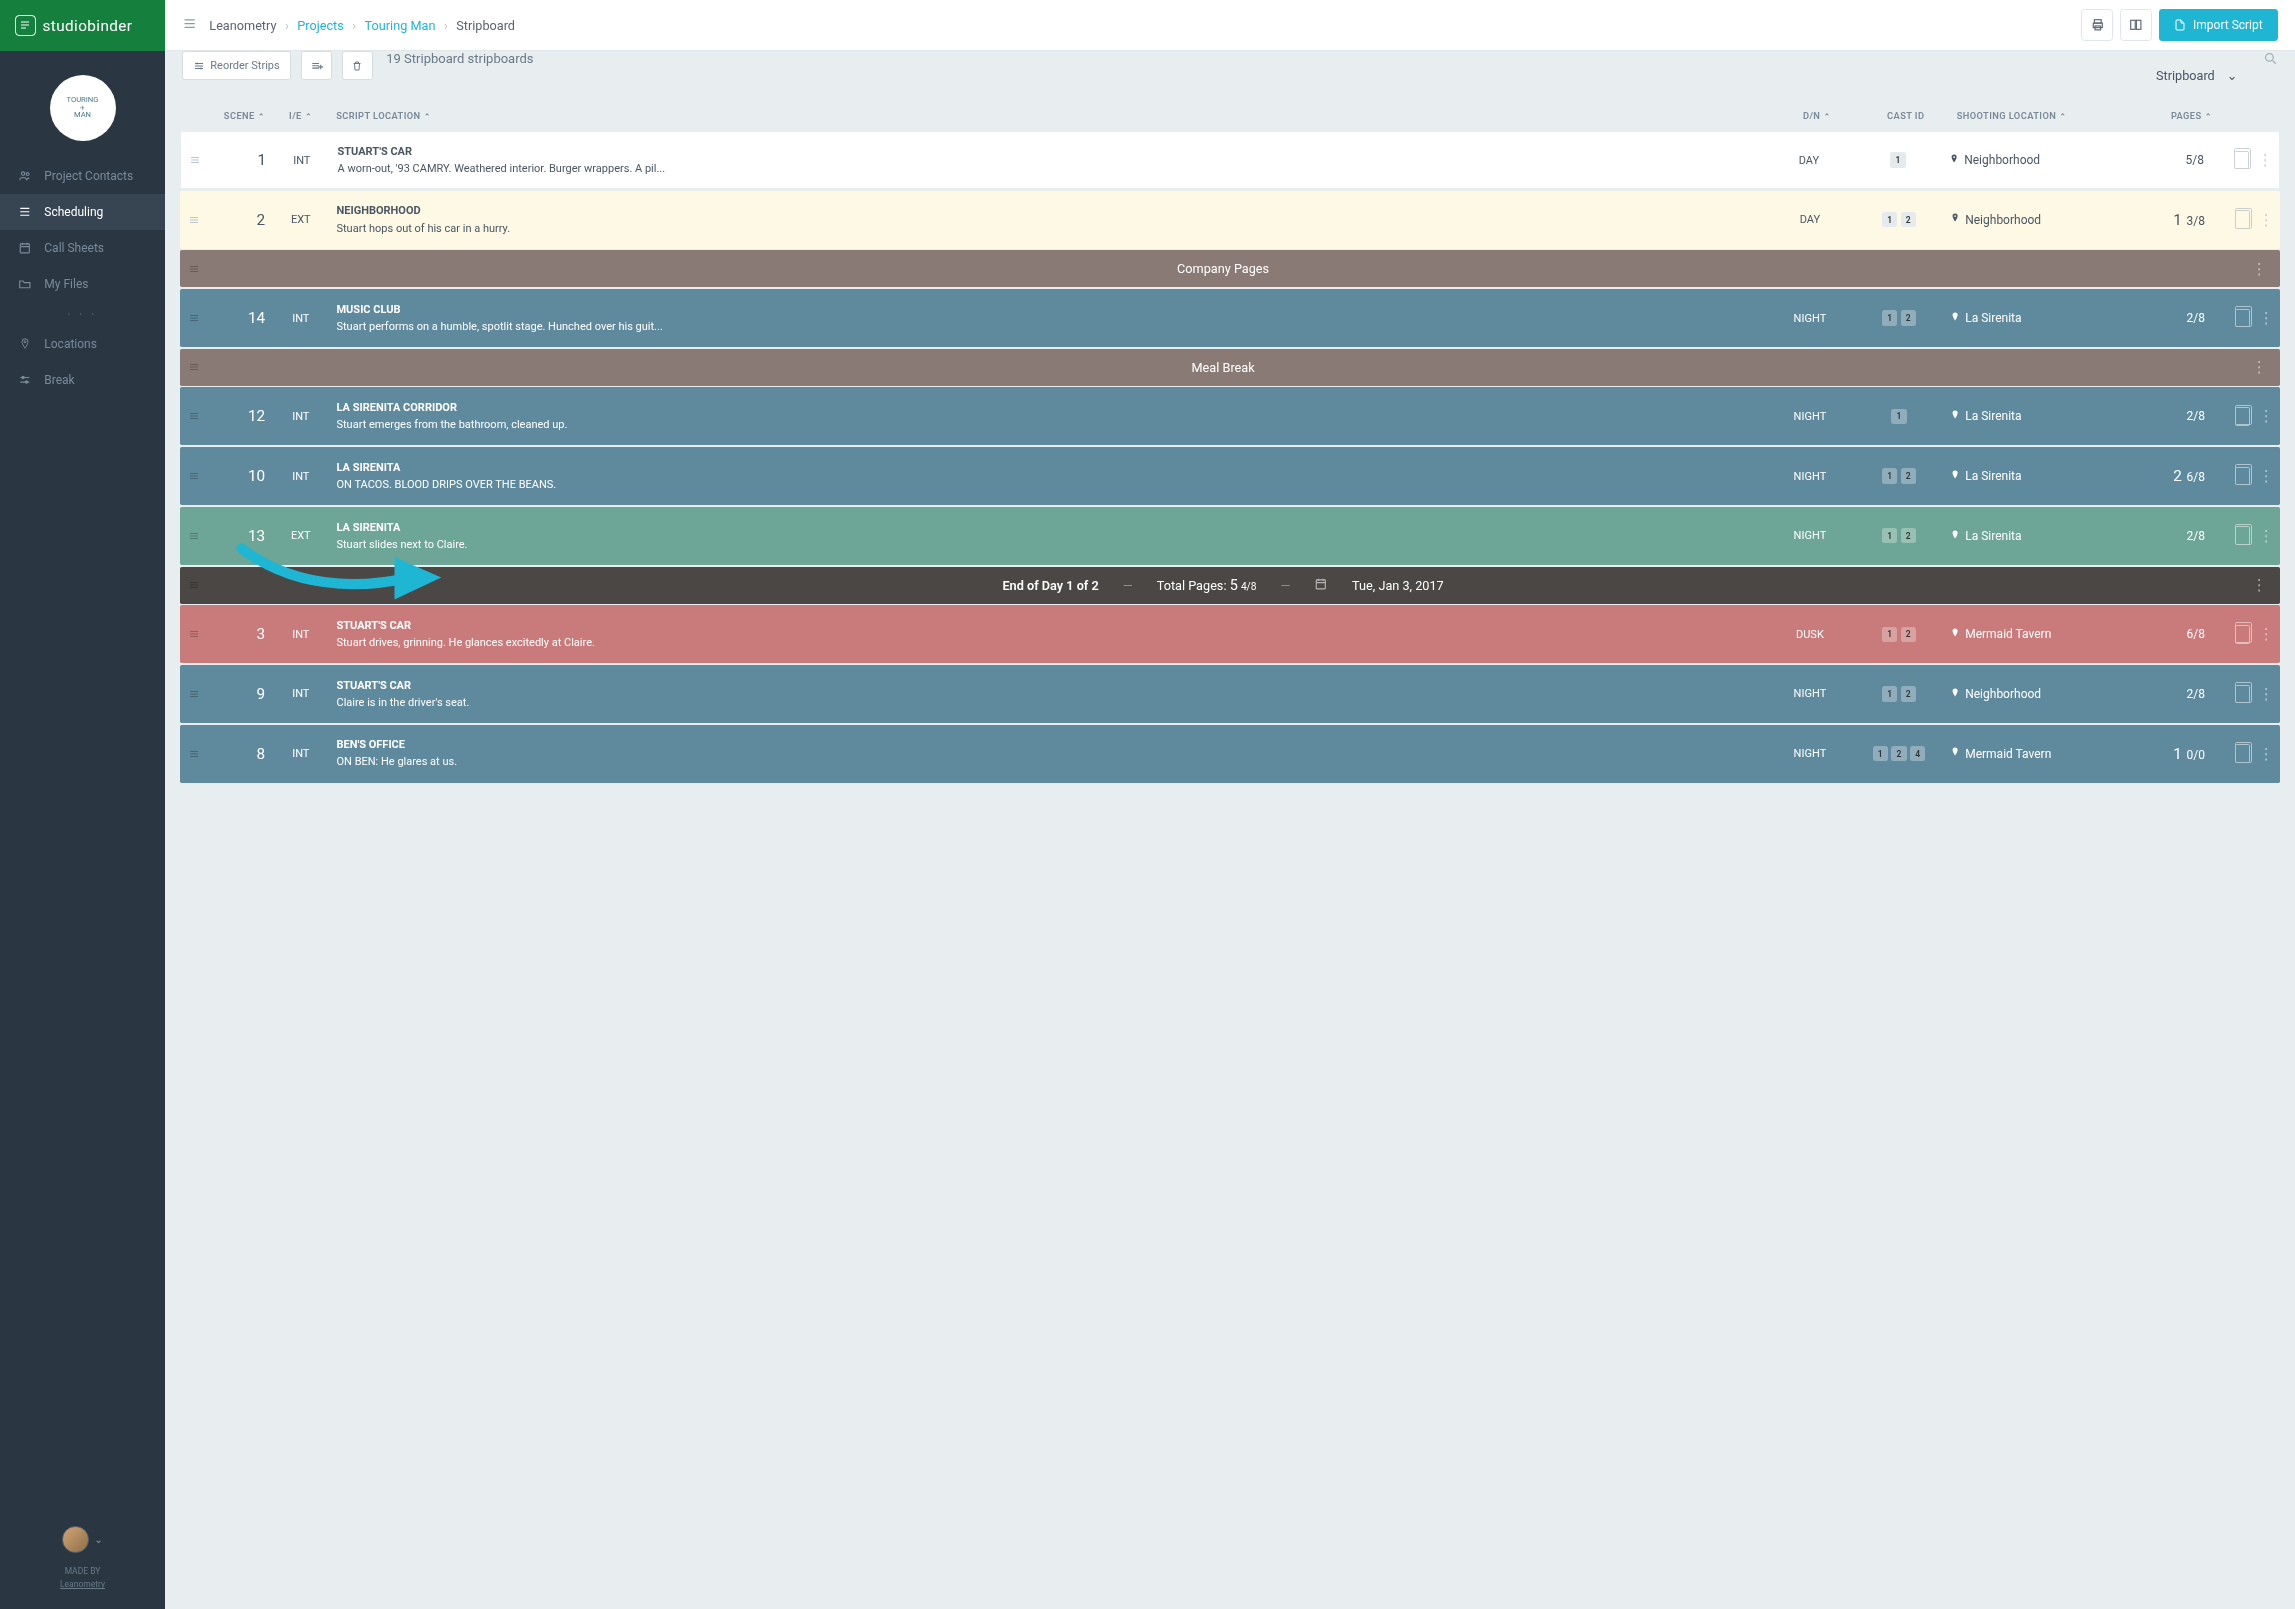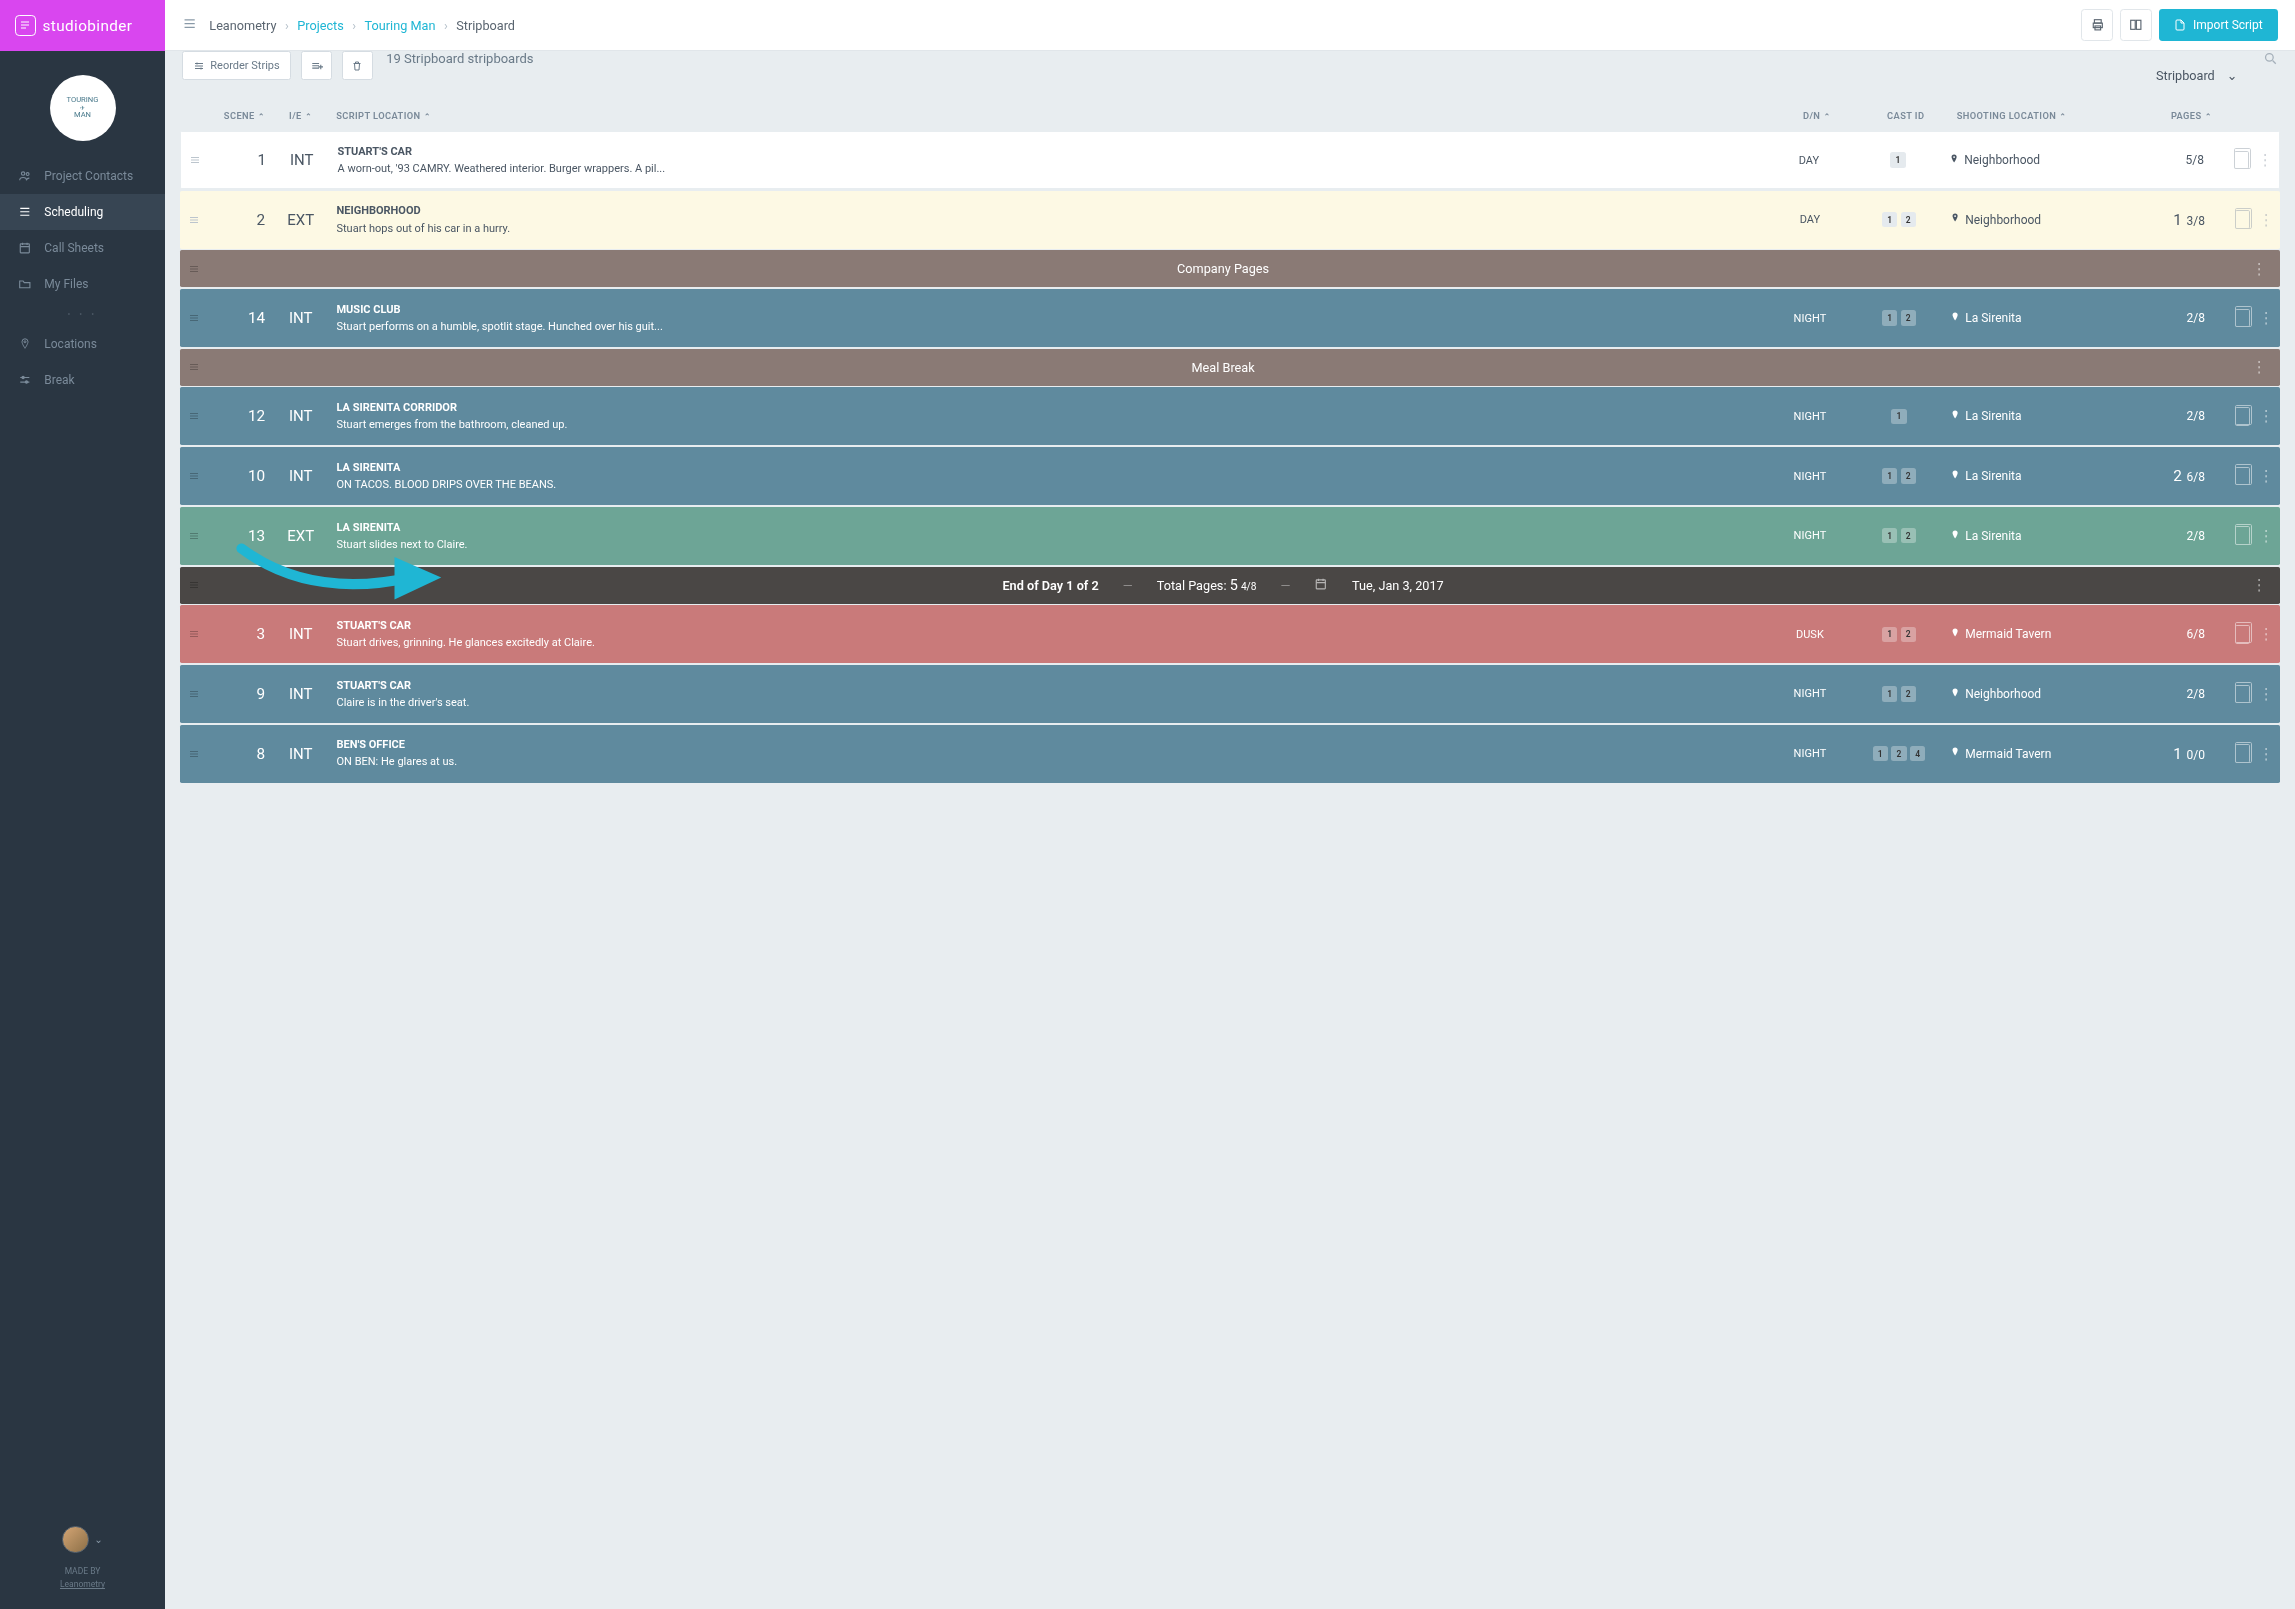--- a/index.html
+++ b/index.html
@@ -1,21 +1,21 @@
 <!DOCTYPE html>
 <html style="font-size:13.6px"><head>
 <meta charset="utf-8">
 <style>
 *{margin:0;padding:0;box-sizing:border-box;font-family:-apple-system,BlinkMacSystemFont,"Segoe UI",Roboto,sans-serif}
 body{background:#e8edf0;overflow:hidden}
 .app{display:flex;height:100vh;width:100vw}
 
 
 .sidebar{width:165px;background:#2a3642;display:flex;flex-direction:column;flex-shrink:0}
-.logo-bar{height:51px;background:#d946ef;display:flex;align-items:center;padding:0 15.3px;color:#fff}
+.logo-bar{height:51px;background:#15803d;display:flex;align-items:center;padding:0 15.3px;color:#fff}
 .logo-icon{width:20.4px;height:20.4px;border:1.7px solid #fff;border-radius:4.2px;margin-right:6.8px;display:flex;align-items:center;justify-content:center}
 .logo-icon svg{width:12px;height:12px}
 .logo-text{font-size:15.3px;font-weight:400;letter-spacing:0.4px}
 .project-badge{display:flex;justify-content:center;padding:24px 0 17px}
 .project-circle{width:66px;height:66px;background:#fff;border-radius:50%;display:flex;align-items:center;justify-content:center;flex-direction:column;font-size:7.6px;font-weight:400;color:#4a7a8c;text-align:center;line-height:1.1}
 .nav{flex:1}
 .nav-item{display:flex;align-items:center;height:36px;padding:0 17px;color:#7a8a99;font-size:12px;cursor:pointer}
 .nav-item.active{background:#374553;color:#fff}
 .nav-item .ni{width:15.3px;height:15.3px;margin-right:12px;display:flex;align-items:center;justify-content:center}
 .nav-dots{text-align:center;color:#4a5663;font-size:8.5px;letter-spacing:3.4px;padding:6.8px 0}
@@ -63,21 +63,21 @@
 .strip{display:flex;align-items:center;min-height:58px;border-radius:1.7px;margin-bottom:1.7px;padding-right:6.8px}
 .strip .grip{width:27px;display:flex;align-items:center;justify-content:center;color:rgba(0,0,0,.25);cursor:grab}
 .strip.white{background:#fff;border:0.8px solid #e8edf0}
 .strip.yellow{background:#fdf9e4}
 .strip.blue{background:#5f8a9e;color:#fff}
 .strip.teal{background:#6da596;color:#fff}
 .strip.red{background:#c97a7a;color:#fff}
 .strip.banner{background:#8a7a75;color:#fff;min-height:37px}
 .strip.banner.dark{background:#4a4745}
 .strip .scene{width:68px;text-align:right;padding-right:10.2px;font-size:15.3px;font-weight:400}
-.strip .ie{width:51px;text-align:center;font-size:15px}
+.strip .ie{width:51px;text-align:center;font-size:11px}
 .strip .loc{flex:1;padding:8.5px 10.2px;font-size:11px;line-height:1.4}
 .strip .loc .title{font-weight:700;font-size:11px;margin-bottom:1.7px}
 .strip .dn{width:76px;text-align:center;font-size:11px}
 .strip .cast{width:102px;display:flex;justify-content:center;gap:3.4px}
 .cast-badge{min-width:15.3px;height:15.3px;border-radius:2.5px;background:rgba(255,255,255,.3);font-size:8.5px;display:flex;align-items:center;justify-content:center;color:#333;font-weight:600}
 .strip.white .cast-badge,.strip.yellow .cast-badge{background:#e5eaee}
 .strip .shoot{width:170px;display:flex;align-items:center;gap:5.1px;font-size:12px}
 .strip .pages{width:85px;text-align:right;font-size:12px}
 .strip .pages .big{font-size:15.3px;margin-right:1.7px}
 .strip .acts{width:68px;display:flex;align-items:center;justify-content:flex-end;gap:8.5px}

